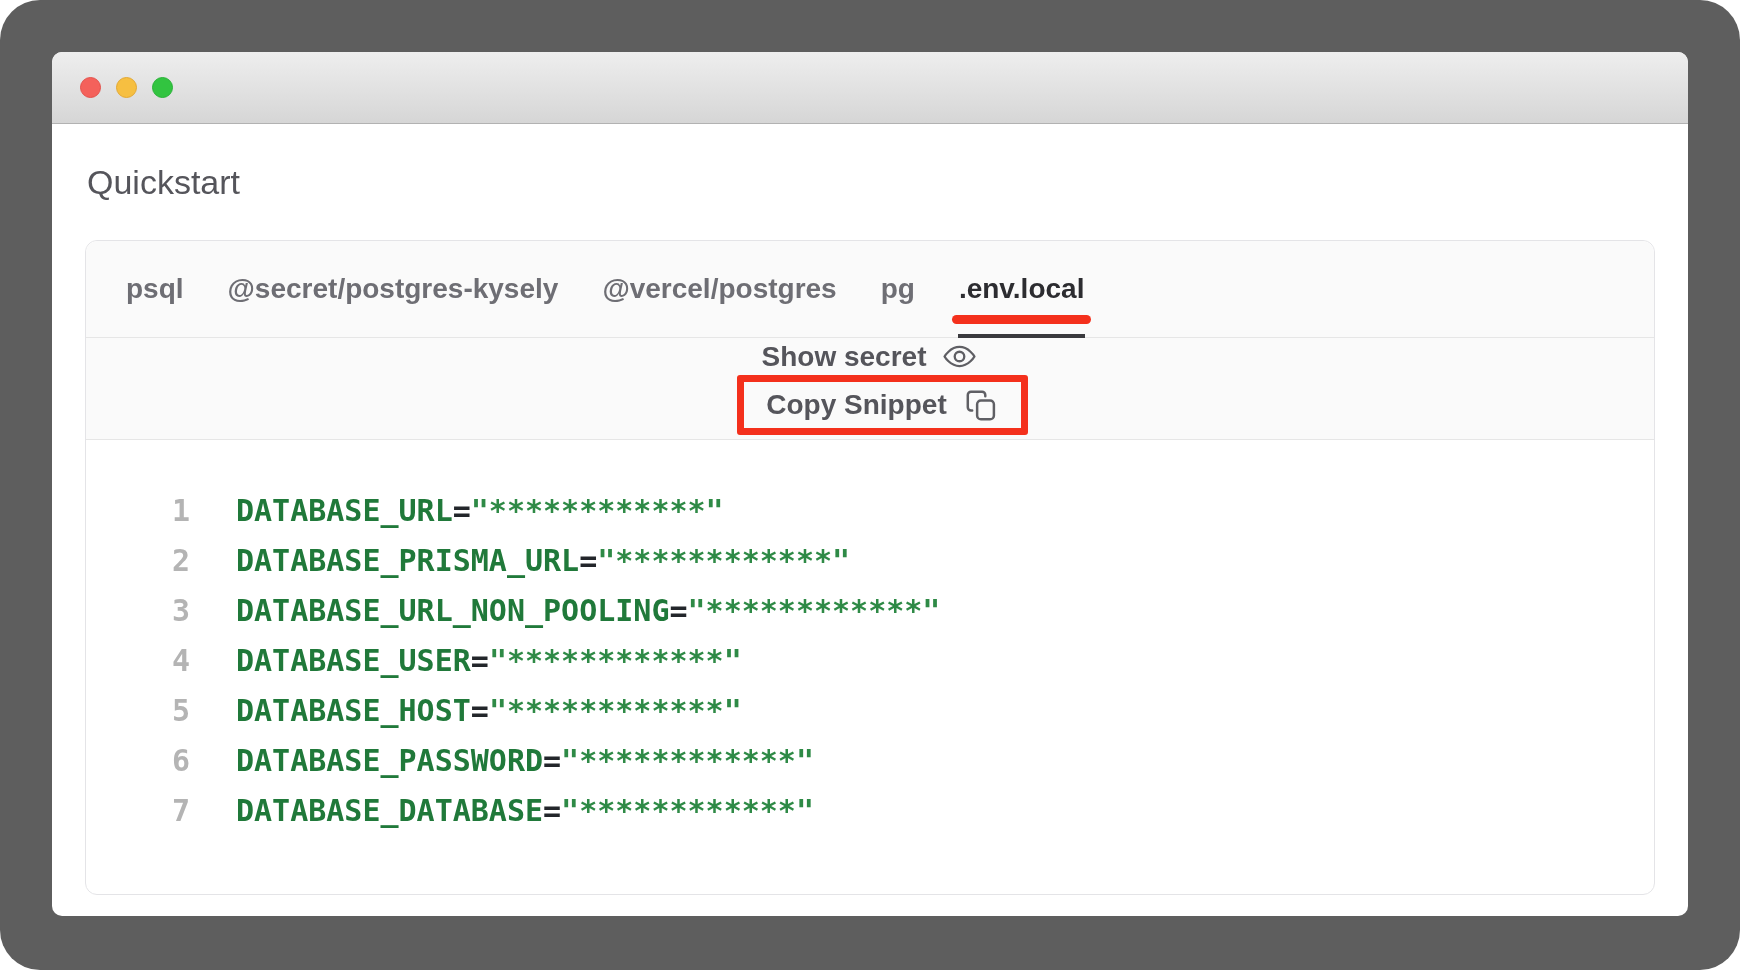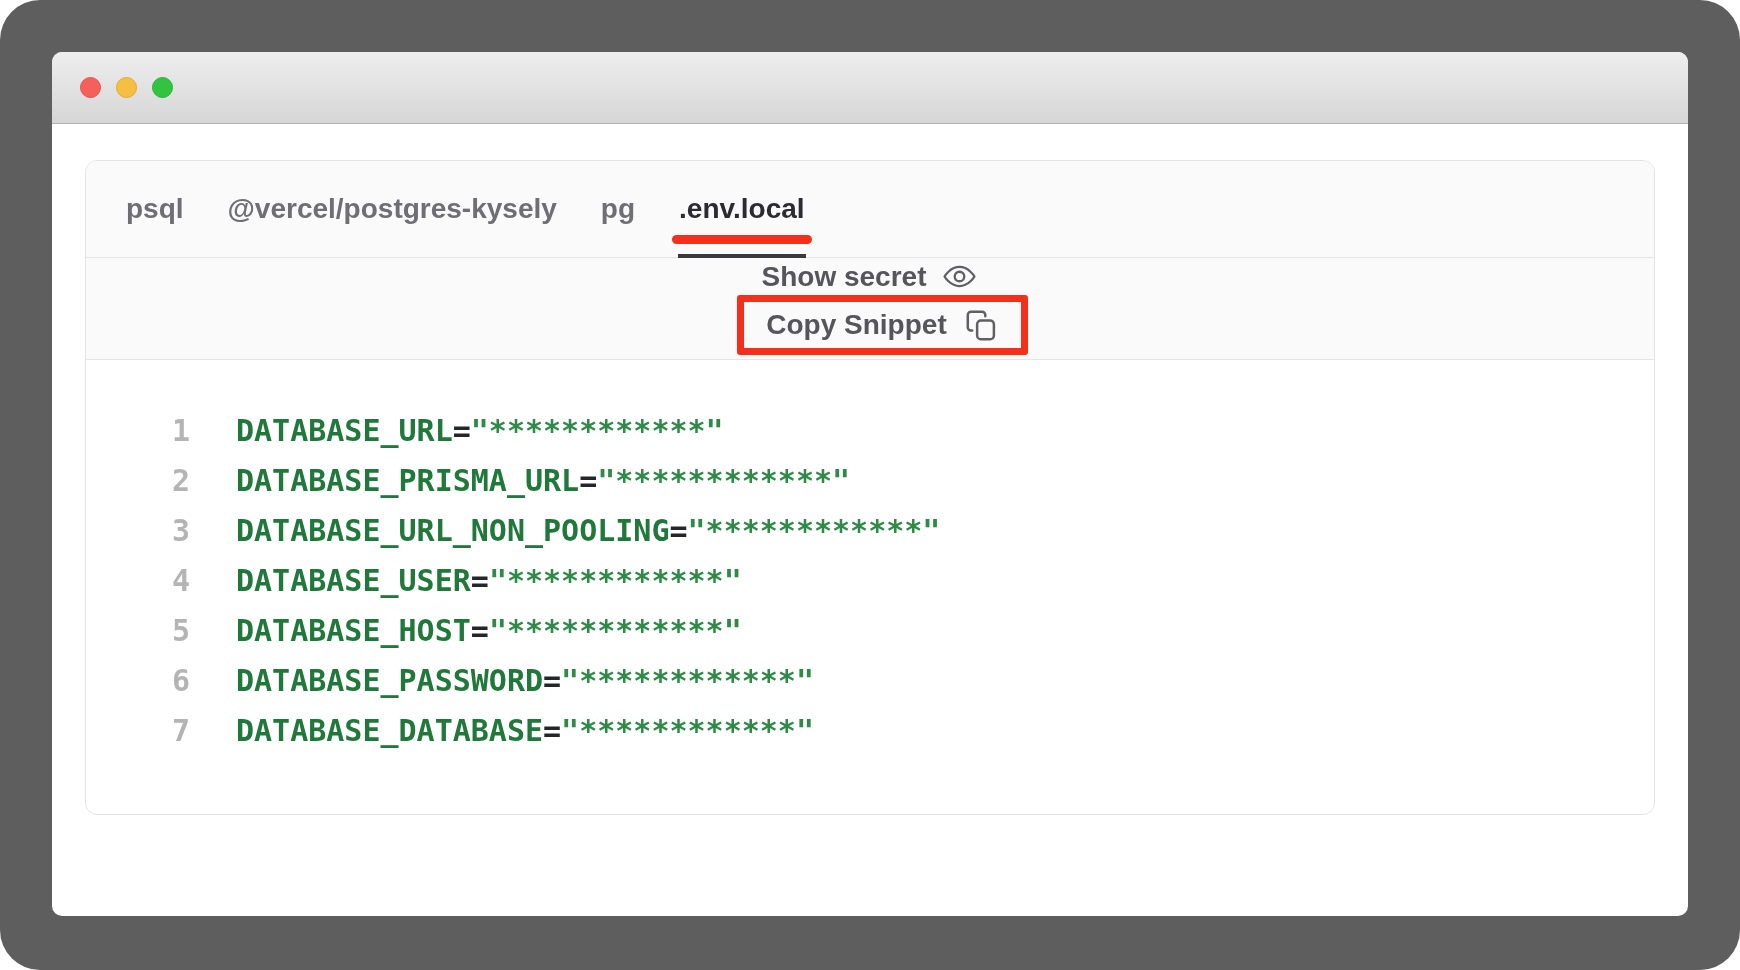--- a/index.html
+++ b/index.html
@@ -151,29 +151,33 @@
 <div class="stage">
   <div class="window">
 
     <div class="titlebar">
       <span class="light red"></span>
       <span class="light yellow"></span>
       <span class="light green"></span>
     </div>
 
     <div class="content">
+      <div class="heading">Quickstart</div>
 
       <div class="panel">
 
         <div class="tabbar">
             <div class="tab">
               <span>psql</span>
             </div>
             <div class="tab">
-              <span>@vercel/postgres-kysely</span>
+              <span>@secret/postgres-kysely</span>
+            </div>
+            <div class="tab">
+              <span>@vercel/postgres</span>
             </div>
             <div class="tab">
               <span>pg</span>
             </div>
             <div class="tab active">
               <span>.env.local</span>
               <span class="tab-underline-annotation"></span>
               <span class="tab-underline-active"></span>
             </div>
           </div>

